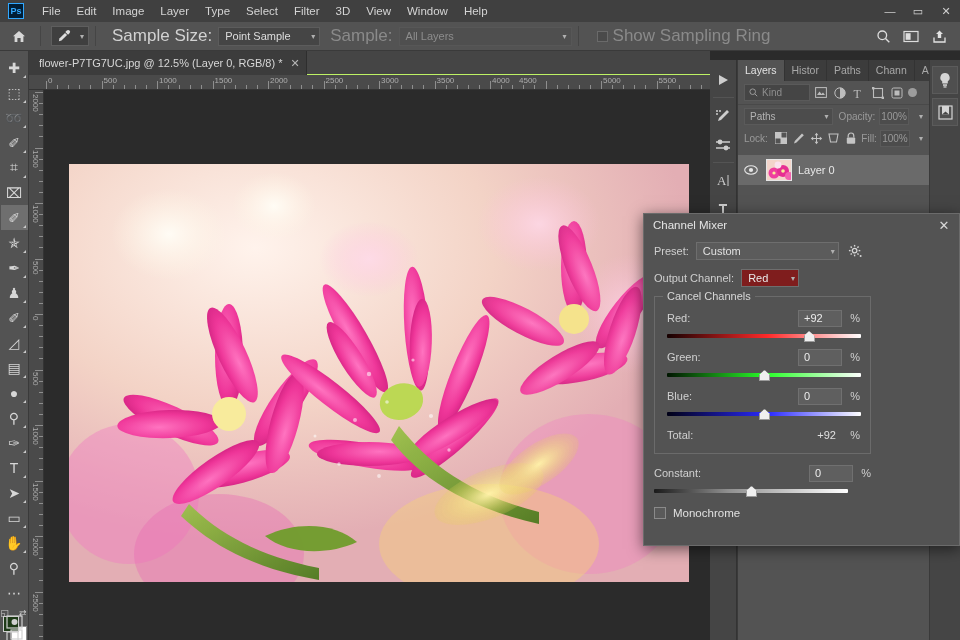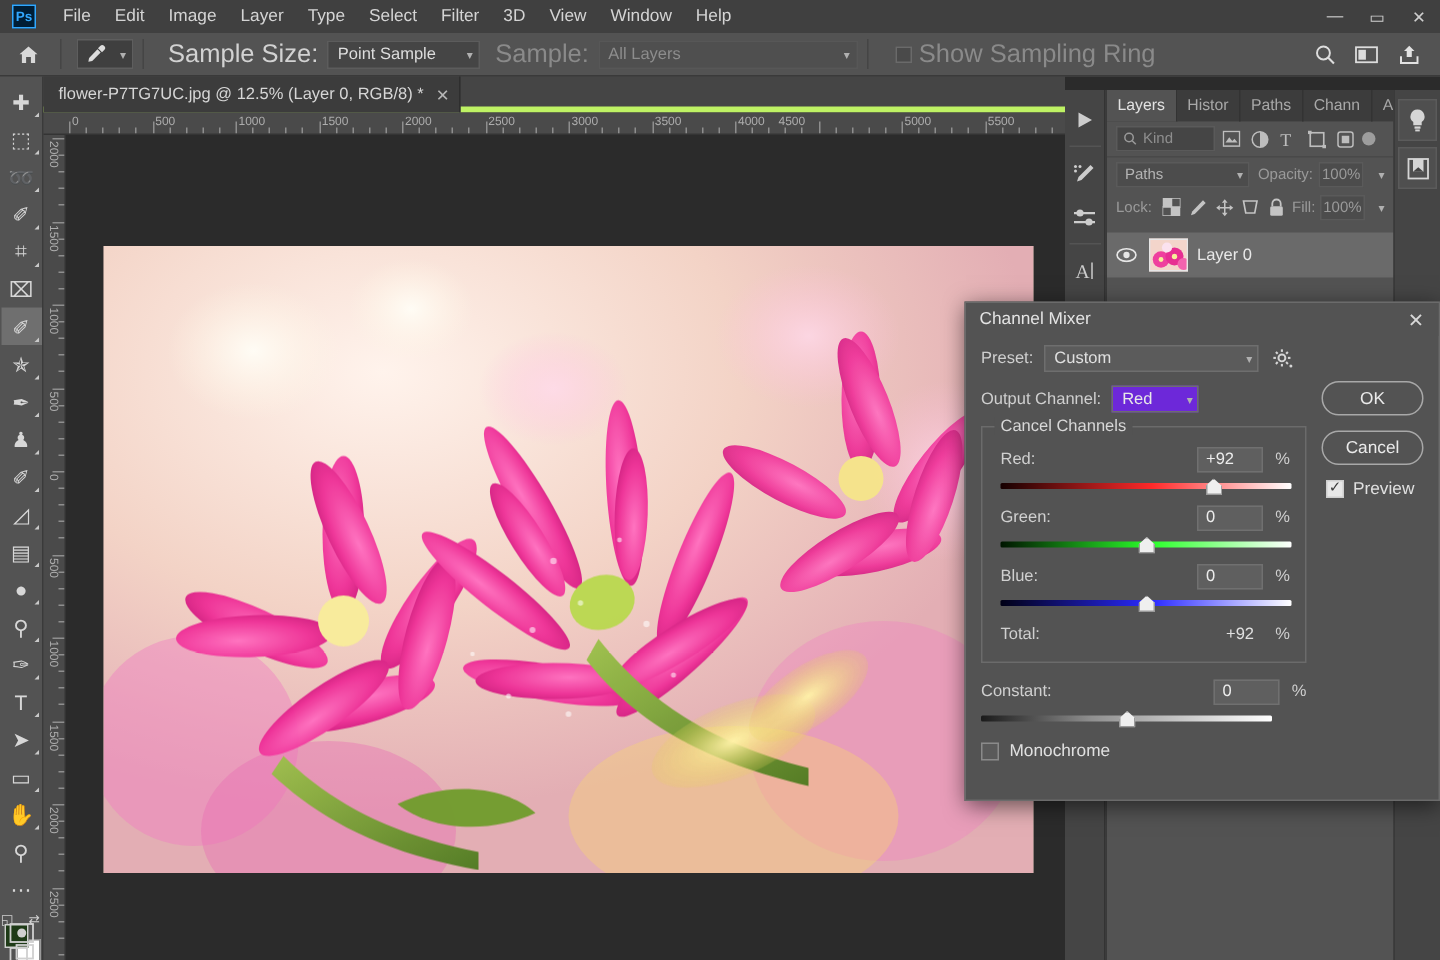--- a/index.html
+++ b/index.html
@@ -94,21 +94,21 @@
   .sw-bg {
     position: absolute; left: 10px; top: 11px; width: 16px; height: 16px;
     background: #ffffff; border: 1px solid #8c8c8c;
   }
   .sw-swap { position: absolute; right: 1px; top: -7px; font-size: 9px; color: #d0d0d0; }
   .sw-def { position: absolute; left: 0px; top: -7px; font-size: 9px; color: #d0d0d0; }
 
   
   .doctab-row {
     position: absolute; top: 51px; left: 29px; width: 681px; height: 24px;
-    background: #454545; border-bottom: 4px solid #bef264;
+    background: #454545; border-bottom: 1px solid #bef264;
   }
   .doctab {
     display: inline-flex; align-items: center; height: 24px;
     background: #3c3c3c; border-right: 1px solid #2e2e2e;
     padding: 0 6px 0 10px; gap: 8px;
   }
   .doctab-title { color: #d6d6d6; font-size: 11px; white-space: nowrap; }
   .doctab-close { color: #b6b6b6; font-size: 11px; }
 
   
@@ -209,40 +209,40 @@
     background: #454545; display: flex; flex-direction: column; align-items: center;
     padding-top: 6px; border-left: 1px solid #3a3a3a;
   }
   .rs-ic {
     width: 26px; height: 28px; display: flex; align-items: center; justify-content: center;
     color: #cfcfcf; background: #4f4f4f; border: 1px solid #5b5b5b; margin-bottom: 4px;
   }
 
   
   .dialog {
-    position: absolute; left: 643px; top: 201px; width: 317px; height: 333px;
+    position: absolute; left: 643px; top: 213px; width: 317px; height: 333px;
     background: #535353; border: 1px solid #6b6b6b;
     box-shadow: 0 3px 14px rgba(0,0,0,.55);
   }
   .dlg-title {
     height: 22px; display: flex; align-items: center; padding: 0 4px 0 9px;
     color: #e4e4e4; font-size: 11.5px; background: #535353;
   }
   .dlg-close { margin-left: auto; width: 22px; height: 20px; display: flex; align-items: center; justify-content: center; color: #d8d8d8; font-size: 13px; }
   .dlg-body { position: relative; padding: 6px 10px 0 10px; }
   .row { display: flex; align-items: center; margin-bottom: 9px; }
   .rlabel { color: #cfcfcf; font-size: 11px; }
   .preset-sel {
     background: #5b5b5b; border: 1px solid #6e6e6e; height: 18px; width: 143px;
     margin-left: 7px; display: flex; align-items: center; justify-content: space-between;
     padding: 0 3px 0 6px; color: #e0e0e0; font-size: 11px;
   }
   .gear { margin-left: 9px; color: #d2d2d2; display: flex; align-items: center; }
   .out-sel {
-    background: #6d28d9; border: 1px solid #6e6e6e; height: 18px; width: 58px;
+    background: #7f1d1d; border: 1px solid #6e6e6e; height: 18px; width: 58px;
     margin-left: 7px; display: flex; align-items: center; justify-content: space-between;
     padding: 0 3px 0 6px; color: #e8e8e8; font-size: 11px;
   }
   .group {
     position: relative; border: 1px solid #6b6b6b; width: 217px;
     margin-top: 4px; padding: 12px 10px 9px 12px;
   }
   .group-legend {
     position: absolute; top: -7px; left: 8px; background: #535353;
     padding: 0 4px; font-size: 11px; color: #d8d8d8;
@@ -988,25 +988,17 @@
           <div class="track-bar" id="const-bar" style="background: linear-gradient(to right, rgb(26, 26, 26) 0%, rgb(143, 143, 143) 38%, rgb(255, 255, 255) 100%);"></div>
           <div class="thumb" id="const-thumb" style="left: 50%;"></div>
         </div>
       </div>
 
       <div class="mono-row">
         <div class="cbox" id="mono-box"></div>
         <span class="prev-lbl">Monochrome</span>
       </div>
 
-      <div class="dlg-right">
-        <div class="pill">OK</div>
-        <div class="pill">Cancel</div>
-        <div class="prev-row">
-          <div class="cbox checked" id="prev-box"></div>
-          <span class="prev-lbl">Preview</span>
-        </div>
-      </div>
 
     </div>
   </div>
 
 </div>
 
 </body></html>

